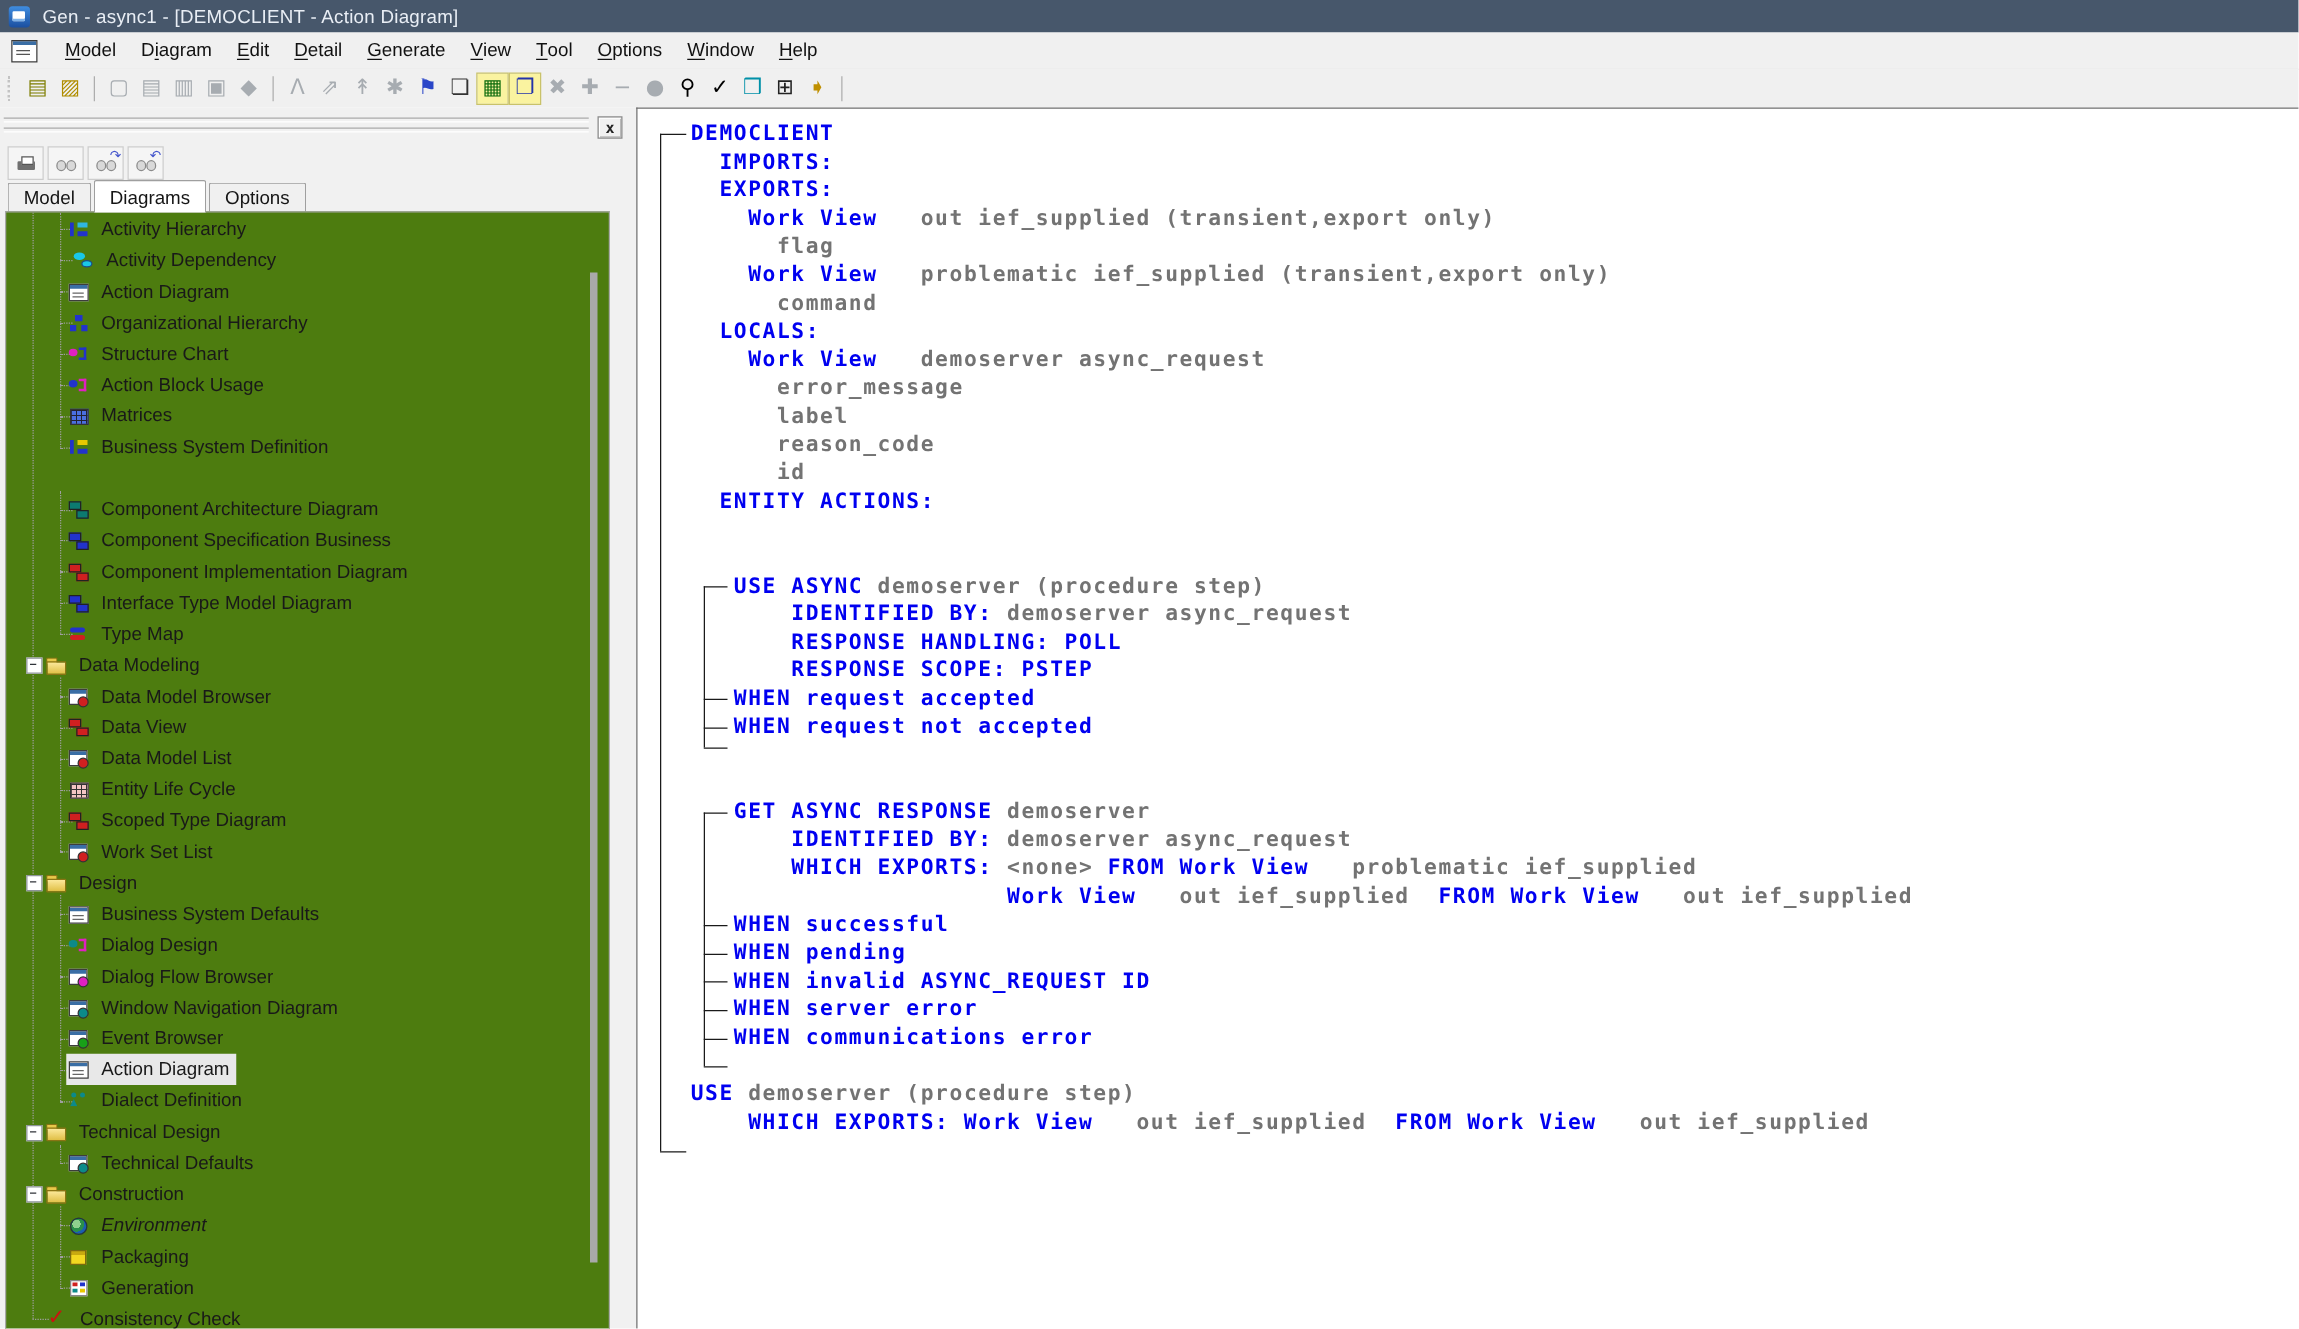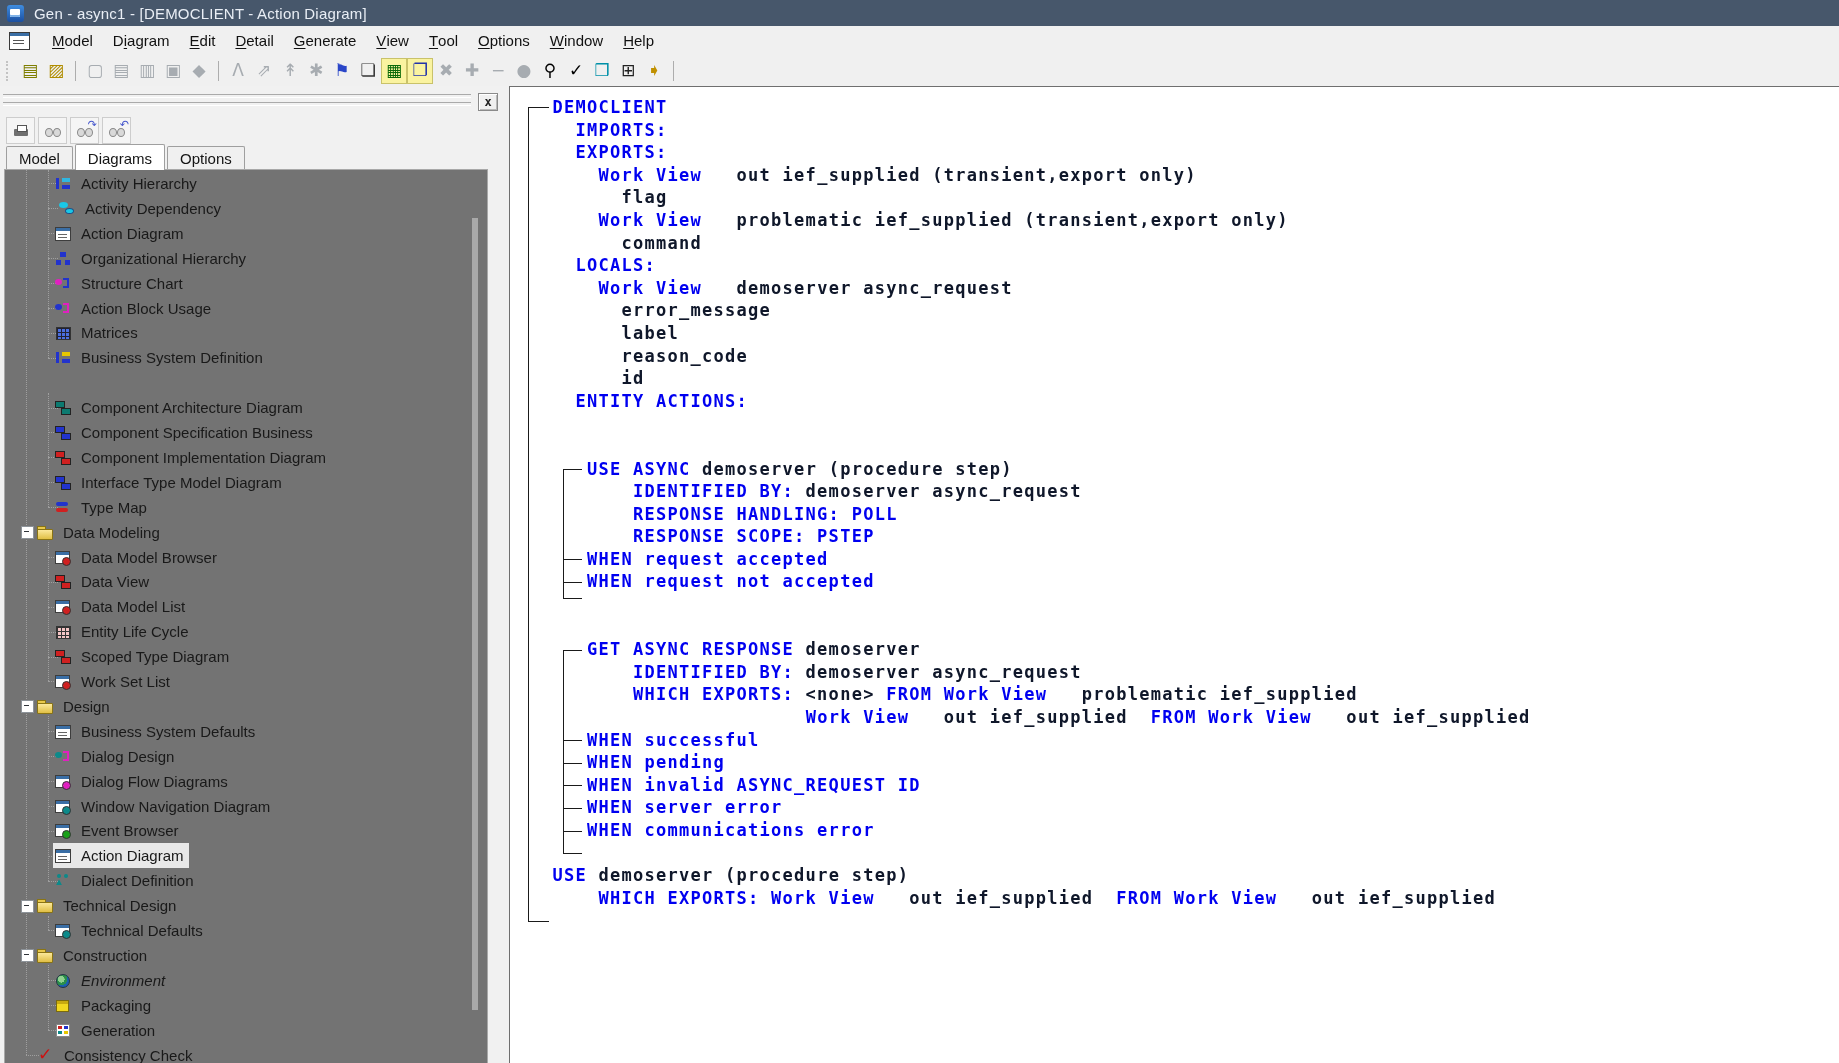--- a/index.html
+++ b/index.html
@@ -61,21 +61,21 @@
           border-radius:50%;background:#d9d9d9;}
   .pt-arrow{position:absolute;right:1px;top:0px;font-size:11px;color:#4455cc;font-family:"DejaVu Sans",sans-serif;}
 
   
   .tabs{position:absolute;left:6px;top:60px;height:24px;display:flex;align-items:flex-end;}
   .tab{padding:3px 12px 3px 12px;font-size:15px;color:#151515;background:#f0f0f0;
        border:1px solid #9f9f9f;border-bottom:none;border-radius:2px 2px 0 0;margin-right:2px;cursor:default;}
   .tab.active{background:#ffffff;padding-top:5px;position:relative;z-index:3;}
 
   
-  .treebox{position:absolute;left:4px;top:83px;width:484px;height:894px;background:#737373;
+  .treebox{position:absolute;left:4px;top:83px;width:484px;height:894px;background:#4d7c0f;
            border:1px solid #a8a8a8;border-bottom:none;box-sizing:border-box;overflow:hidden;}
   .rail{position:absolute;border-left:1px dotted #9f9f9f;width:0;}
   .hrail{position:absolute;border-top:1px dotted #9f9f9f;height:0;}
   .tree-row{position:absolute;left:0;width:100%;height:25px;}
   .row-body{position:absolute;top:0;height:25px;display:flex;align-items:center;gap:10px;padding:0 5px 0 2px;}
   .row-body.sel{background:#e8e8e8;}
   .tree-label{font-size:15px;color:#191919;white-space:nowrap;}
   .expbox{position:absolute;left:16px;width:11px;height:11px;background:#fff;border:1px solid #8d9399;}
   .expbox::before{content:"";position:absolute;left:2px;top:4px;width:5px;height:1px;background:#30343a;}
   .scroll-thumb{position:absolute;right:9px;width:6px;background:#a9a9a9;}
@@ -116,21 +116,21 @@
   .ti-dialect::after{left:1px;top:6px;width:6px;height:6px;background:var(--c1);box-shadow:7px 0 0 var(--c1);
       clip-path:polygon(50% 0,100% 100%,0 100%);}
 
   
   .code-pane{position:absolute;left:509px;top:0;width:1330px;height:977px;background:#ffffff;
              border-left:1px solid #6f6f6f;border-top:1px solid #6f6f6f;box-sizing:border-box;overflow:hidden;}
   .code-pre{position:absolute;left:31px;top:9px;margin:0;white-space:pre;
             font-family:"DejaVu Sans Mono",monospace;font-weight:bold;font-size:17px;
             line-height:22.6px;letter-spacing:1.27px;}
   .c-b{color:#0000f0;}
-  .c-k{color:#0f172a;}
+  .c-k{color:#737373;}
   .brk-v{position:absolute;width:0;border-left:1px solid #1a1a1a;}
   .brk-t{position:absolute;height:0;border-top:1px solid #1a1a1a;}
 </style>
 </head>
 <body>
 
 <div class="window">
 
   <div class="titlebar">
     <span class="app-icon"></span>
@@ -384,21 +384,21 @@
             <div class="hrail" style="left: 43px; top: 12.45px; width: 10px;"></div>
             <div class="row-body" style="left: 48px;">
               <span class="ti ti-struct" style="--c1: #0c8a8a; --c2: #e020c0;"></span>
               <span class="tree-label">Dialog Design</span>
             </div>
           </div>
           <div class="tree-row" style="top: 598.6px;">
             <div class="hrail" style="left: 43px; top: 12.45px; width: 10px;"></div>
             <div class="row-body" style="left: 48px;">
               <span class="ti ti-window-dot" style="--c2: #e020c0;"></span>
-              <span class="tree-label">Dialog Flow Diagrams</span>
+              <span class="tree-label">Dialog Flow Browser</span>
             </div>
           </div>
           <div class="tree-row" style="top: 623.5px;">
             <div class="hrail" style="left: 43px; top: 12.45px; width: 10px;"></div>
             <div class="row-body" style="left: 48px;">
               <span class="ti ti-window-dot" style="--c2: #0c8a8a;"></span>
               <span class="tree-label">Window Navigation Diagram</span>
             </div>
           </div>
           <div class="tree-row" style="top: 648.4px;">

